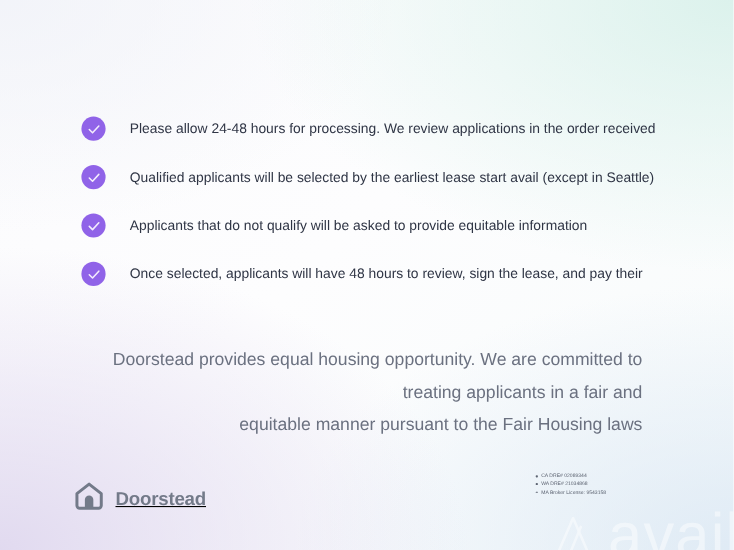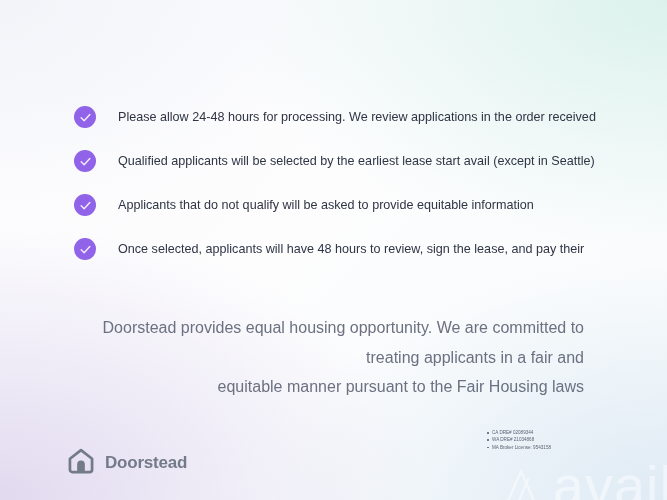--- a/index.html
+++ b/index.html
@@ -87,23 +87,24 @@
     text-align: right;
     font-size: 16px;
     line-height: 1.85;
     color: #6b7180;
   }
 
   
   .logo {
     position: absolute;
     left: 66px;
-    top: 446px;
+    top: 436px;
     display: flex;
     align-items: center;
+    text-decoration: underline;
   }
   .logo-mark { display: block; }
   .logo-word {
     margin-left: 9px;
     font-size: 17px;
     font-weight: bold;
     letter-spacing: -0.2px;
     color: #737a89;
   }
 

